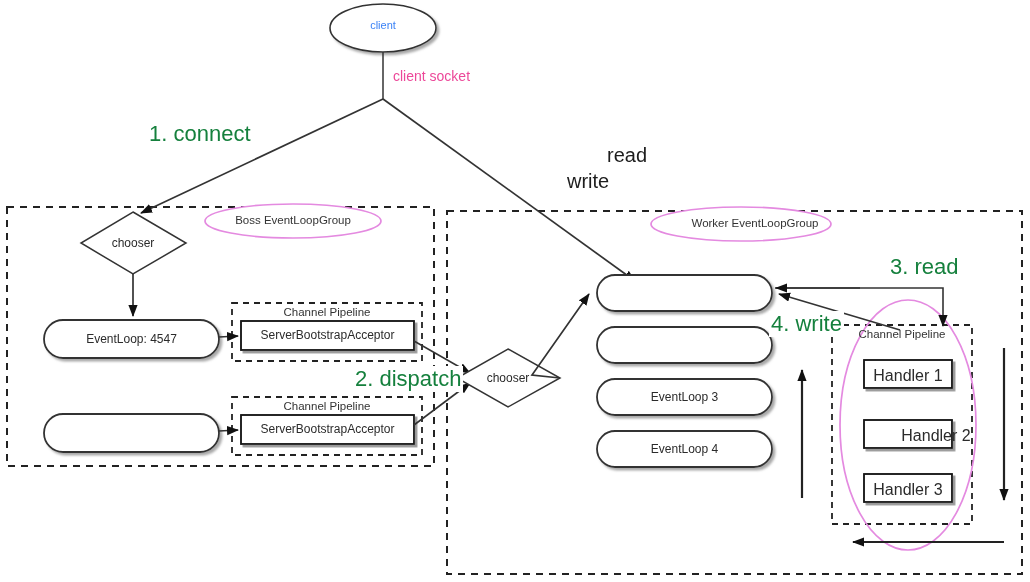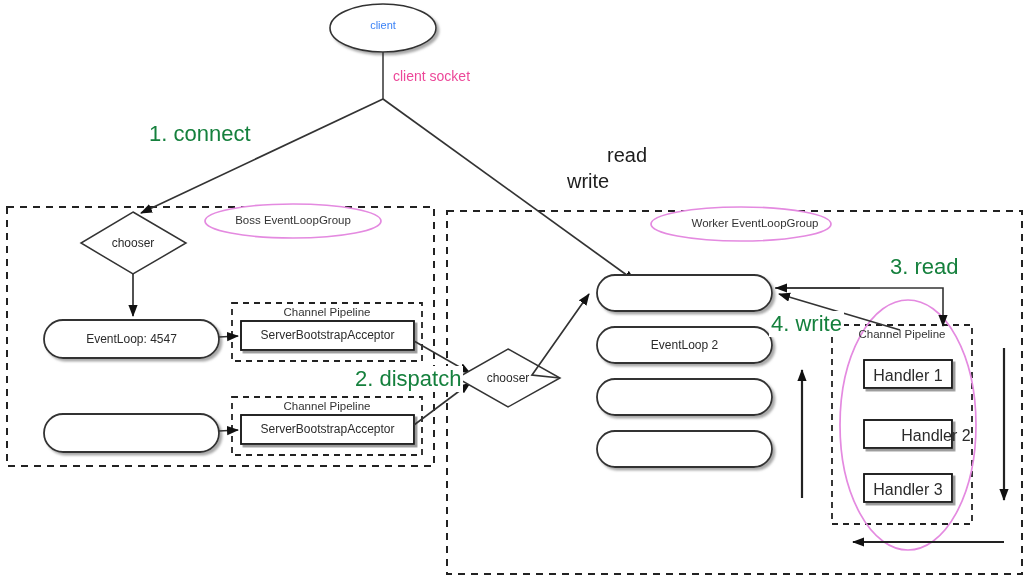--- a/index.html
+++ b/index.html
@@ -176,21 +176,22 @@
   <div class="node-text pipe-label" style="left:232px; top:306px; width:190px;">Channel Pipeline</div>
   <div class="node-text small-node" style="left:241px; top:328px; width:173px;">ServerBootstrapAcceptor</div>
 
   <div class="node-text pipe-label" style="left:232px; top:400px; width:190px;">Channel Pipeline</div>
   <div class="node-text small-node" style="left:241px; top:422px; width:173px;">ServerBootstrapAcceptor</div>
 
   <div class="lbl step-label" style="left:353px; top:366px; background:#fff; padding:0 2px;">2. dispatch</div>
 
   <div class="node-text small-node" style="left:458px; top:371px; width:100px;">chooser</div>
 
-  <div class="node-text small-node" style="left:597px; top:338px; width:175px;">EventLoop 2</div>
+  <div class="node-text small-node" style="left:597px; top:390px; width:175px;">EventLoop 3</div>
+  <div class="node-text small-node" style="left:597px; top:442px; width:175px;">EventLoop 4</div>
 
   <div class="lbl step-label" style="left:890px; top:254px;">3. read</div>
 
   <div class="lbl step-label" style="left:769px; top:311px; background:#fff; padding:0 2px;">4. write</div>
 
   <div class="node-text pipe-label" style="left:832px; top:328px; width:140px;">Channel Pipeline</div>
 
   <div class="node-text handler-label" style="left:864px; top:367px; width:88px;">Handler 1</div>
   <div class="node-text handler-label" style="left:892px; top:427px; width:88px;">Handler 2</div>
   <div class="node-text handler-label" style="left:864px; top:481px; width:88px;">Handler 3</div>

